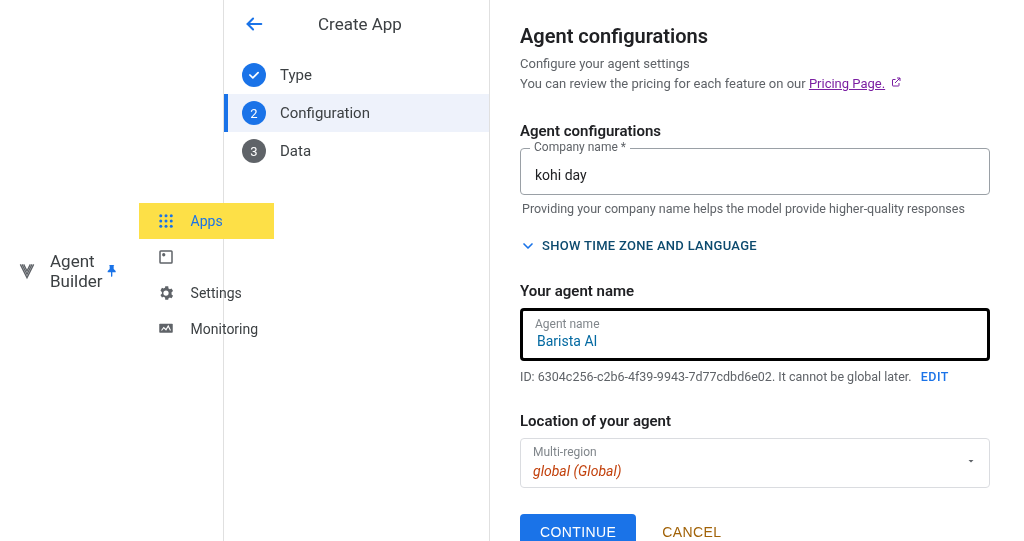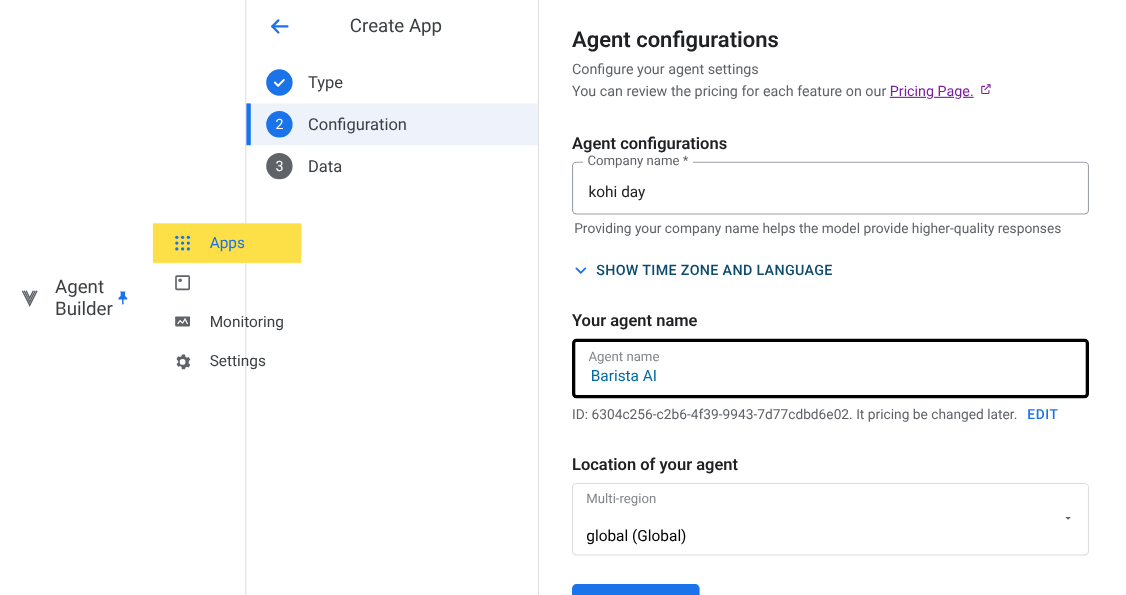--- a/index.html
+++ b/index.html
@@ -57,21 +57,21 @@
   .plainfield .pf-label { font-size:12px; color:#80868b; }
   .plainfield input { border:none; outline:none; width:100%; font-size:14px; font-family:inherit; color:#0369a1; background:transparent; }
 
   .idline { font-size:12.5px; color:#5f6368; margin-top:8px; }
   .idline .edit-link { color:#1a73e8; font-weight:500; letter-spacing:.5px; margin-left:6px; cursor:pointer; }
 
   
   .selectfield { border:1px solid #dadce0; border-radius:4px; padding:6px 12px 8px 12px; margin-top:6px; display:flex; align-items:flex-start; cursor:pointer; }
   .selectfield .sf-text { flex:1; }
   .selectfield .sf-label { font-size:12px; color:#80868b; }
-  .selectfield .sf-value { font-size:14px; color:#000000; margin-top:20px; }
+  .selectfield .sf-value { font-size:14px; color:#c2410c; margin-top:4px;font-style:italic; }
   .selectfield .sf-caret { align-self:center; color:#5f6368; }
 
   .button-row { margin-top:26px; display:flex; gap:20px; align-items:center; }
   .btn-primary { background:#1a73e8; color:#fff; border:none; border-radius:4px; font-size:14px; font-weight:500; letter-spacing:.4px; padding:10px 20px; cursor:pointer; }
   .btn-flat { background:none; border:none; color:#a16207; font-size:14px; font-weight:500; letter-spacing:.4px; cursor:pointer; }
 </style>
 </head>
 <body>
 
 <aside class="sidebar">
@@ -112,33 +112,33 @@
       <span class="nav-icon">
         <svg width="18" height="18" viewBox="0 0 24 24" fill="none" stroke="currentColor" stroke-width="2">
             <rect x="4" y="4" width="16" height="16" rx="1"></rect>
             <circle cx="9" cy="9" r="1.2" fill="currentColor"></circle>
           </svg>
       </span>
     </div>
     <div class="nav-item">
       <span class="nav-icon">
         <svg width="18" height="18" viewBox="0 0 24 24" fill="currentColor">
+            <path d="M19.4 13a7.5 7.5 0 000-2l2-1.6-2-3.4-2.4.9a7.5 7.5 0 00-1.7-1L15 3h-4l-.3 2a7.5 7.5 0 00-1.7 1l-2.4-.9-2 3.4L6.6 11a7.5 7.5 0 000 2l-2 1.6 2 3.4 2.4-.9c.5.4 1.1.7 1.7 1L11 21h4l.3-2c.6-.3 1.2-.6 1.7-1l2.4.9 2-3.4-2-1.6zM12 15.5A3.5 3.5 0 1112 8.5a3.5 3.5 0 010 7z"></path>
+          </svg>
+      </span>
+      <span class="nav-label">Settings</span>
+    </div>
+    <div class="nav-item">
+      <span class="nav-icon">
+        <svg width="18" height="18" viewBox="0 0 24 24" fill="currentColor">
             <rect x="3" y="5" width="18" height="12" rx="1"></rect>
             <path d="M6 14l3-4 3 3 3-5 3 6" stroke="#fff" stroke-width="1.5" fill="none"></path>
           </svg>
       </span>
       <span class="nav-label">Monitoring</span>
-    </div>
-    <div class="nav-item">
-      <span class="nav-icon">
-        <svg width="18" height="18" viewBox="0 0 24 24" fill="currentColor">
-            <path d="M19.4 13a7.5 7.5 0 000-2l2-1.6-2-3.4-2.4.9a7.5 7.5 0 00-1.7-1L15 3h-4l-.3 2a7.5 7.5 0 00-1.7 1l-2.4-.9-2 3.4L6.6 11a7.5 7.5 0 000 2l-2 1.6 2 3.4 2.4-.9c.5.4 1.1.7 1.7 1L11 21h4l.3-2c.6-.3 1.2-.6 1.7-1l2.4.9 2-3.4-2-1.6zM12 15.5A3.5 3.5 0 1112 8.5a3.5 3.5 0 010 7z"></path>
-          </svg>
-      </span>
-      <span class="nav-label">Settings</span>
     </div>
   </nav>
 </aside>
 
 <section class="center-col">
   <div class="center-header">
     <button class="back-btn">
       <svg width="22" height="22" viewBox="0 0 24 24" fill="none" stroke="#1a73e8" stroke-width="2.2" stroke-linecap="round" stroke-linejoin="round">
           <line x1="20" y1="12" x2="5" y2="12"></line>
           <polyline points="11 6 5 12 11 18"></polyline>
@@ -198,21 +198,21 @@
       </svg>
     <span>SHOW TIME ZONE AND LANGUAGE</span>
   </div>
 
   <div class="section-title">Your agent name</div>
   <div class="plainfield">
     <div class="pf-label">Agent name</div>
     <input type="text" value="Barista AI" style="">
   </div>
   <div class="idline">
-    <span>ID: </span><span>6304c256-c2b6-4f39-9943-7d77cdbd6e02</span><span>. It pricing be changed later.</span>
+    <span>ID: </span><span>6304c256-c2b6-4f39-9943-7d77cdbd6e02</span><span>. It cannot be global later.</span>
     <span class="edit-link">EDIT</span>
   </div>
 
   <div class="section-title">Location of your agent</div>
   <div class="selectfield">
     <div class="sf-text">
       <div class="sf-label">Multi-region</div>
       <div class="sf-value">global (Global)</div>
     </div>
     <span class="sf-caret">

